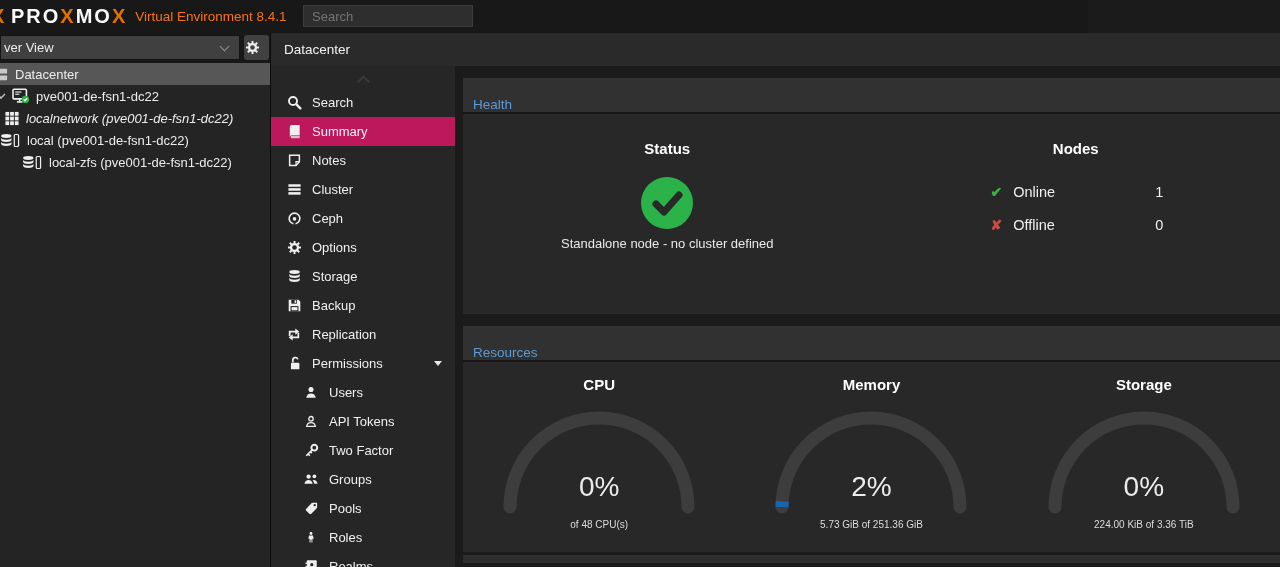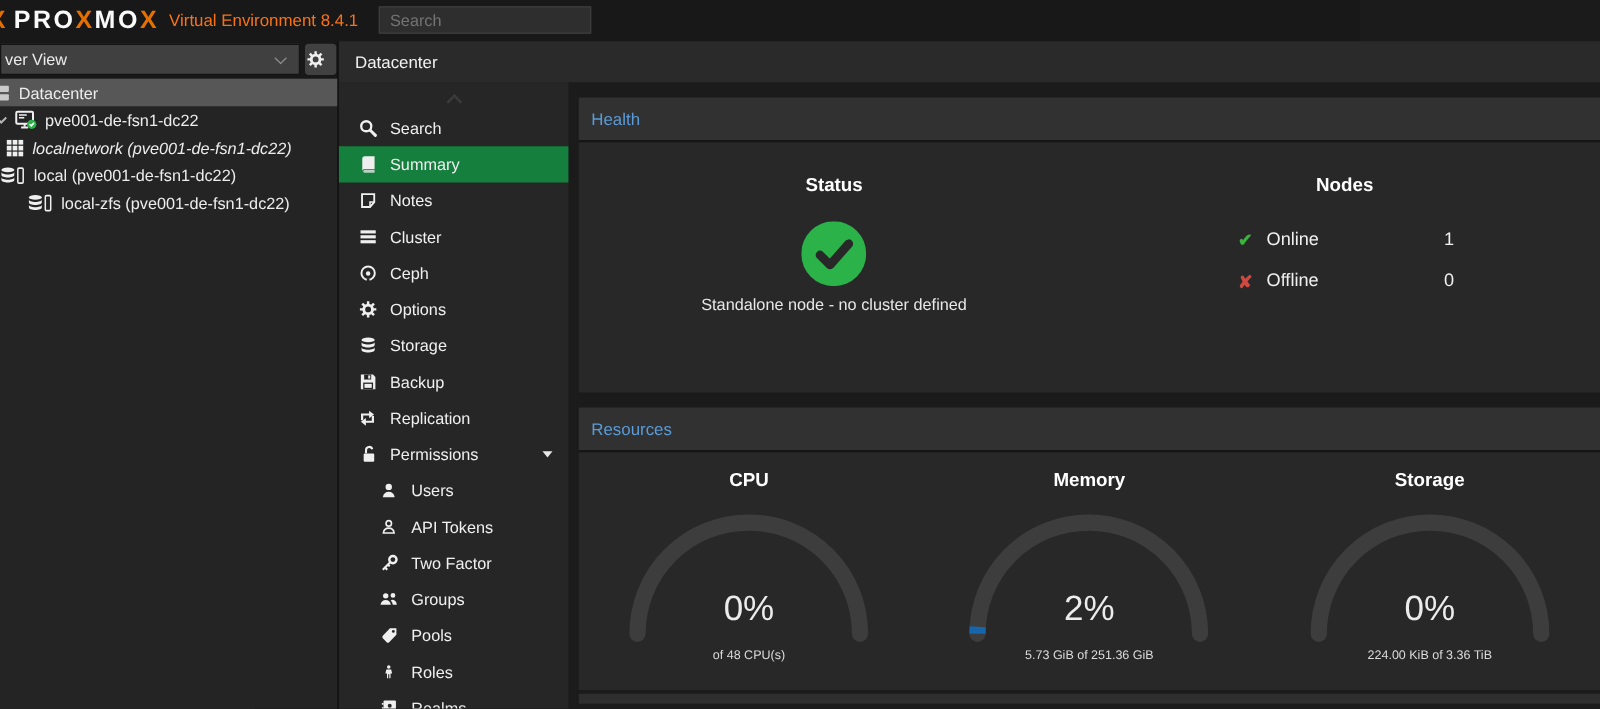--- a/index.html
+++ b/index.html
@@ -36,28 +36,28 @@
 
   
   .content-header { position:absolute; left:271px; top:33px; width:1009px; height:33px; background:#2a2a2a; display:flex; align-items:center; padding-left:13px; font-size:13.5px; color:#f2f2f2; }
 
   
   .menu { position:absolute; left:271px; top:66px; width:184px; height:501px; background:#262626; overflow:hidden; }
   .menu-scroll-up { height:22px; display:flex; align-items:center; justify-content:center; }
   .chev-up { width:9px; height:9px; border-top:2px solid #3b3b3b; border-left:2px solid #3b3b3b; transform:rotate(45deg); margin-top:8px; }
   .menu-item { height:29px; display:flex; align-items:center; padding-left:14px; font-size:13px; color:#f0f0f0; position:relative; cursor:pointer; }
   .menu-item.sub { padding-left:31px; }
-  .menu-item.selected { background:#15803d; }
+  .menu-item.selected { background:#be185d; }
   .mi-icon { width:18px; height:16px; display:inline-flex; align-items:center; justify-content:center; margin-right:9px; flex:none; }
   .caret-down { margin-left:auto; margin-right:13px; width:0; height:0; border-left:4.5px solid transparent; border-right:4.5px solid transparent; border-top:5.5px solid #e8e8e8; }
 
   
   .content { position:absolute; left:455px; top:66px; width:825px; height:501px; background:#1b1b1b; padding:12px 0 0 8px; }
   .panel { width:817px; }
-  .panel-header { height:36px; background:#313131; display:flex; align-items:center; padding-left:10px; font-size:13.5px; color:#5a9bd8; border-bottom:2px solid #161616; }
+  .panel-header { height:36px; background:#313131; display:flex; align-items:flex-end; padding-left:10px; font-size:13.5px; color:#5a9bd8; border-bottom:2px solid #161616; }
   .panel-body { background:#282828; }
   .health-body { height:200px; display:flex; }
   .health-col { width:50%; text-align:center; }
   .col-heading { margin-top:26px; font-size:15px; font-weight:bold; color:#ffffff; }
   .status-circle { width:52px; height:52px; margin:20px auto 0; }
   .status-msg { margin-top:7px; font-size:13px; color:#e8e8e8; }
   .nodes-table { width:175px; margin:18px auto 0; text-align:left; }
   .node-row { height:33px; display:flex; align-items:center; font-size:14.5px; color:#f0f0f0; }
   .node-check { font-size:14px; font-weight:bold; margin-right:9px; width:16px; text-align:center; }
   .ok { color:#3cb33c; } .bad { color:#cc4a42; }

